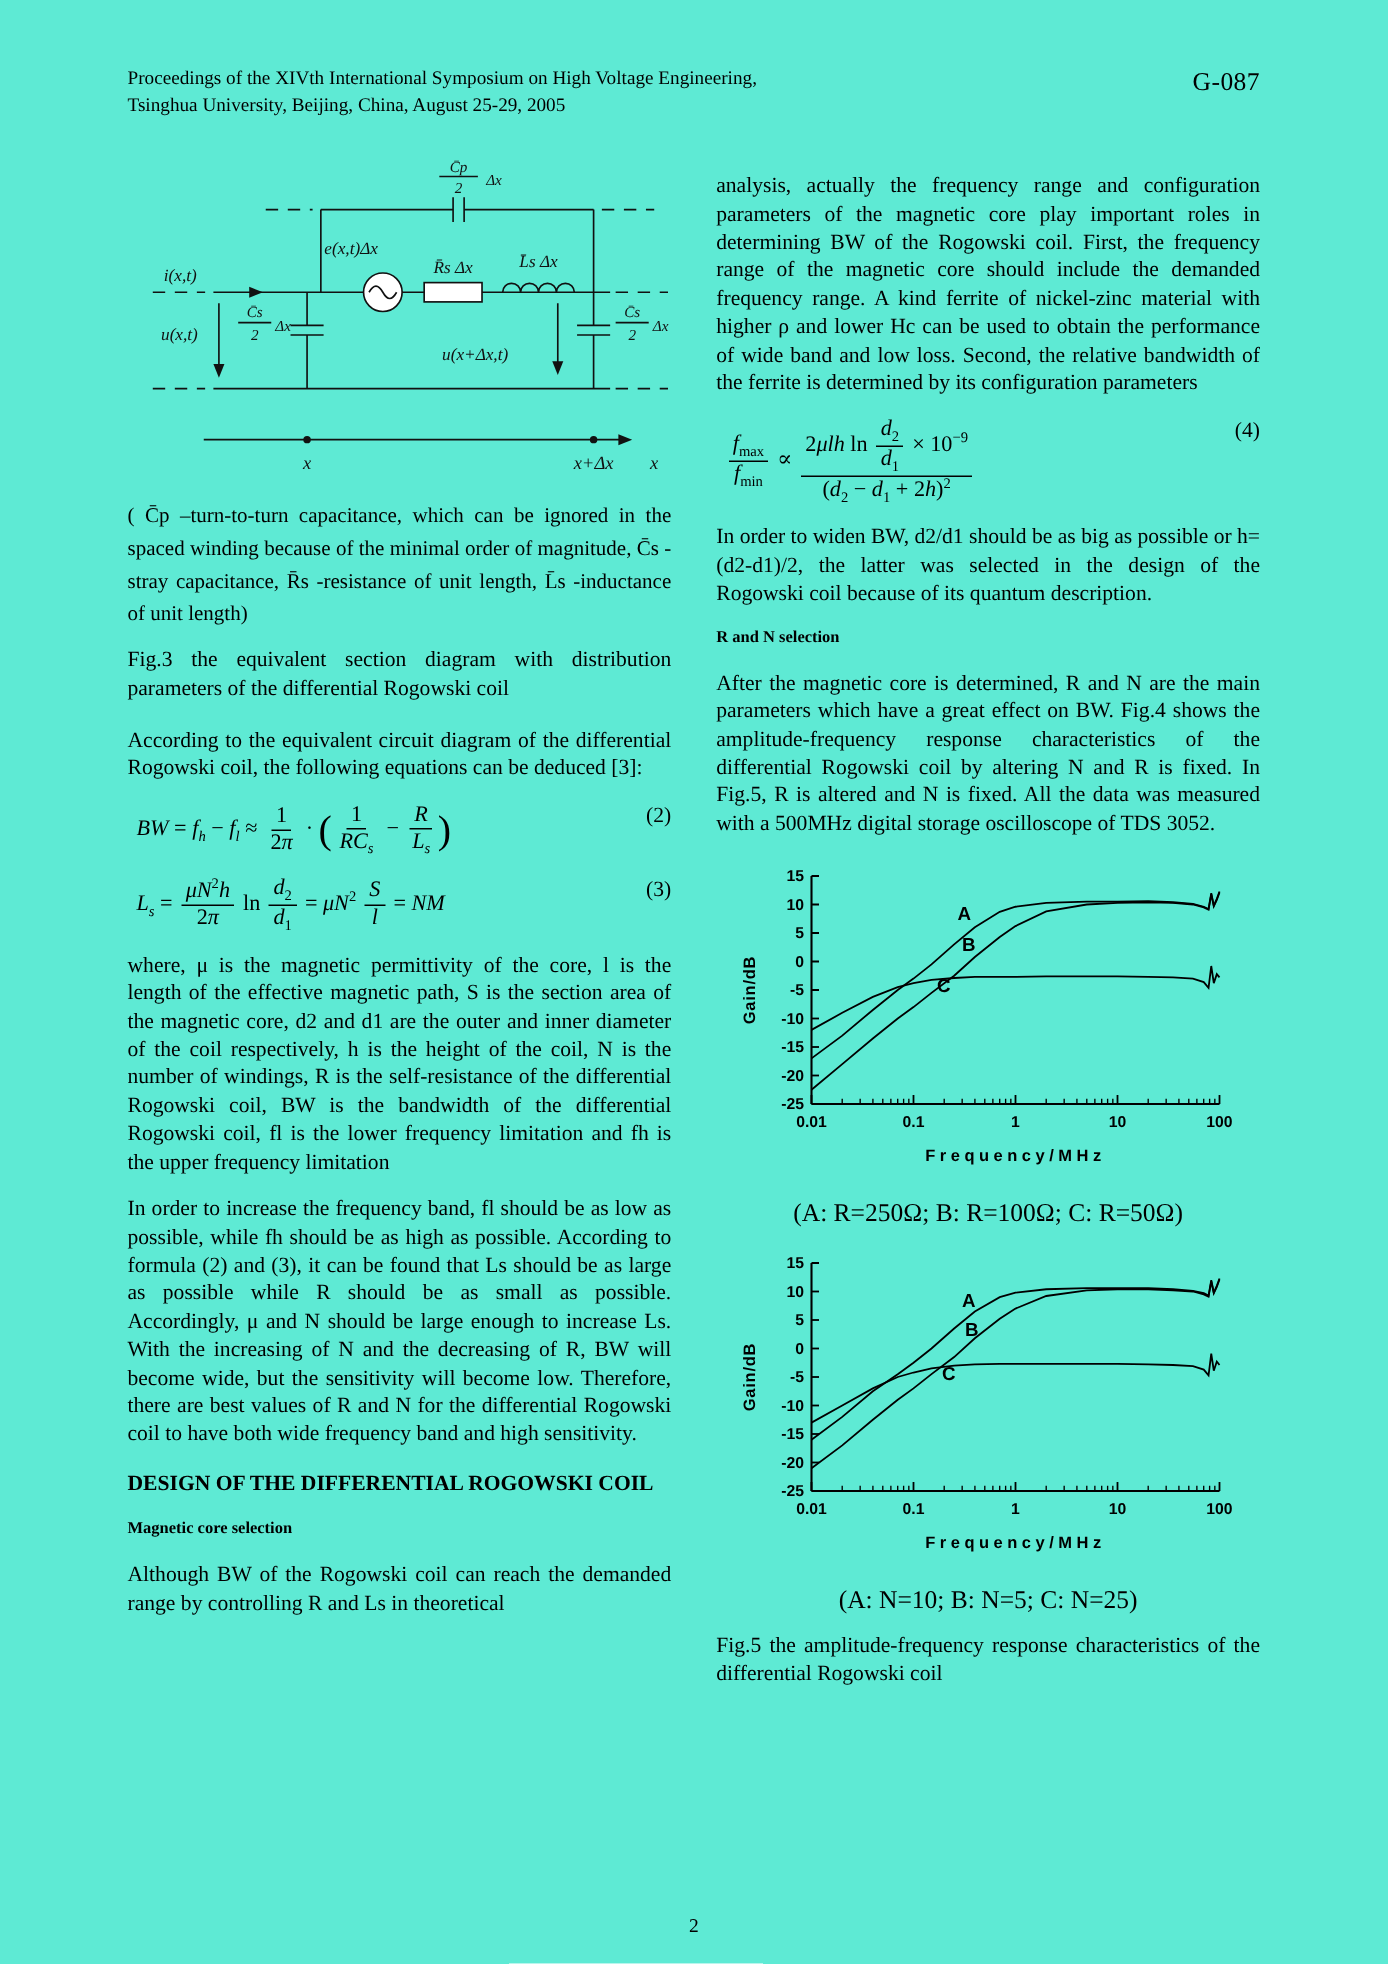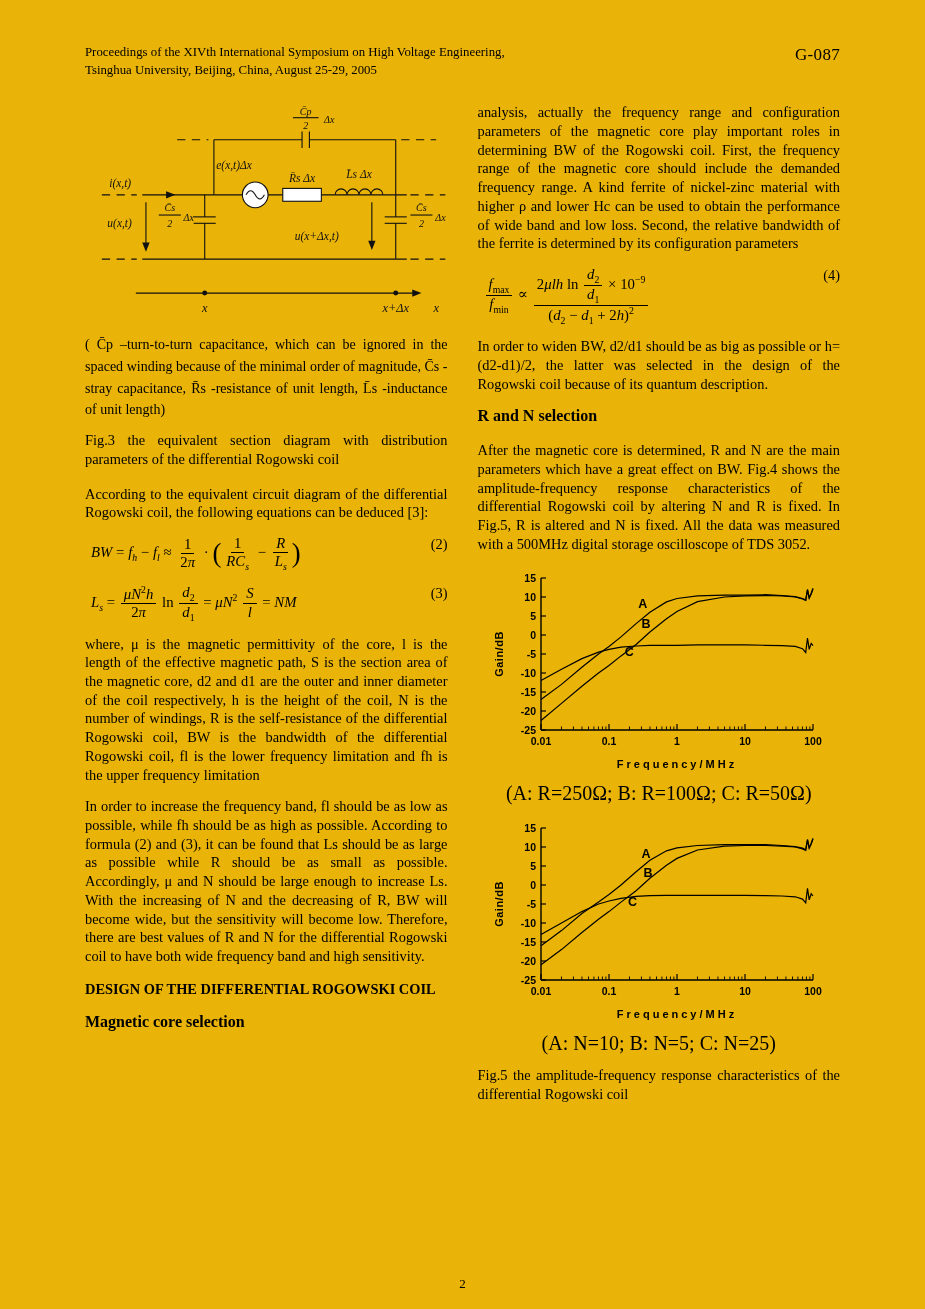--- a/index.html
+++ b/index.html
@@ -1,32 +1,32 @@
 <!DOCTYPE html>
 <html><head>
 <meta charset="utf-8">
 <style>
   html,body{margin:0;padding:0;background:#ffffff;}
   .page{
     position:relative; width:925px; height:1309px; margin:0 auto;
-    background:#eab308; color:#000;
+    background:#5eead4; color:#000;
     font-family:"Liberation Serif","DejaVu Serif",serif;
     font-size:14.4px; line-height:1.3; box-sizing:border-box;
     padding:44px 85px 0 85px; overflow:hidden; text-align:justify;
   }
   .header{display:flex; justify-content:space-between; align-items:flex-start; margin-bottom:24px;}
   .header-left{font-size:12.8px; line-height:1.38; text-align:left;}
   .header-right{font-size:17px; letter-spacing:.3px;}
   .columns{display:flex; gap:30px;}
   .col{flex:1; min-width:0;}
-  p{margin:0 0 13px 0;}
+  p{margin:12px 0 13px 0;}
   .fig-note{font-size:14px; line-height:1.55; margin:6px 0 10px 0;}
   .fig-caption{margin:0 0 16px 0;}
   h3{font-size:14.4px; font-weight:bold; margin:14px 0 14px 0; text-align:justify;}
-  h4{font-size:16px; font-weight:bold; margin:4px 0 14px 0; text-align:left;}
+  h4{font-size:11px; font-weight:bold; margin:4px 0 14px 0; text-align:left;}
   .circuit{display:block; margin:0 auto;}
   .clabel text{font-family:"Liberation Serif","DejaVu Serif",serif; font-style:italic; font-size:12.5px; fill:#111;}
   .clabel text.sm{font-size:11px;}
   .clabel text.xl{font-size:13.5px;}
   
   .equation{display:flex; align-items:flex-start; margin:2px 0 12px 0; padding-left:6px;}
   .eq-body{flex:1; text-align:left; font-size:14.8px; line-height:1.25;}
   .eq-num{font-size:14.4px; padding-left:8px;}
   .eq-body .it{font-style:italic;}
   .eq-body sub,.eq-body sup{font-size:.66em; line-height:1;}
@@ -35,21 +35,21 @@
   .frac>.fden{padding:0 3px;}
   .bigp{font-size:1.8em; font-weight:400; vertical-align:middle; line-height:.85;}
   
   .chart-fig{margin:4px 0 0 0; text-align:center;}
   .chart-fig svg{display:block; margin:0 auto;}
   svg.chart text{font-family:"Liberation Sans","DejaVu Sans",sans-serif; fill:#000;}
   svg.chart .tick{font-size:10.5px; font-weight:bold;}
   svg.chart .alabel{font-size:11px; font-weight:bold; letter-spacing:3px;}
   svg.chart .ylab{letter-spacing:.5px;}
   svg.chart .slabel{font-size:12.5px; font-weight:bold;}
-  .legend{font-size:20px; text-align:center; margin:4px 0 10px 0; display:block;}
+  .legend{font-size:17px; text-align:center; margin:16px 0 10px 0; display:block;}
   .footer{position:absolute; bottom:16px; left:0; width:100%; text-align:center; font-size:13px;}
 </style>
 </head>
 <body>
 
 <div class="page">
 
   <div class="header">
     <div class="header-left">
       <div>Proceedings of the XIVth International Symposium on High Voltage Engineering,</div>
@@ -163,20 +163,21 @@
       </div>
 
       <p>where, μ is the magnetic permittivity of the core, l is the length of the effective magnetic path, S is the section area of the magnetic core, d2 and d1 are the outer and inner diameter of the coil respectively, h is the height of the coil, N is the number of windings, R is the self-resistance of the differential Rogowski coil, BW is the bandwidth of the differential Rogowski coil, fl is the lower frequency limitation and fh is the upper frequency limitation</p>
 
       <p>In order to increase the frequency band, fl should be as low as possible, while fh should be as high as possible. According to formula (2) and (3), it can be found that Ls should be as large as possible while R should be as small as possible. Accordingly, μ and N should be large enough to increase Ls. With the increasing of N and the decreasing of R, BW will become wide, but the sensitivity will become low. Therefore, there are best values of R and N for the differential Rogowski coil to have both wide frequency band and high sensitivity.</p>
 
       <h3>DESIGN OF THE DIFFERENTIAL ROGOWSKI COIL</h3>
 
       <h4>Magnetic core selection</h4>
 
+      <p>Although BW of the Rogowski coil can reach the demanded range by controlling R and Ls in theoretical</p>
 
     </div>
 
     <div class="col">
 
       <p>analysis, actually the frequency range and configuration parameters of the magnetic core play important roles in determining BW of the Rogowski coil. First, the frequency range of the magnetic core should include the demanded frequency range. A kind ferrite of nickel-zinc material with higher ρ and lower Hc can be used to obtain the performance of wide band and low loss. Second, the relative bandwidth of the ferrite is determined by its configuration parameters</p>
 
       <div class="equation">
         <span class="eq-body"><span class="frac">
               <span class="fnum"><span class="it">f</span><sub>max</sub></span>

